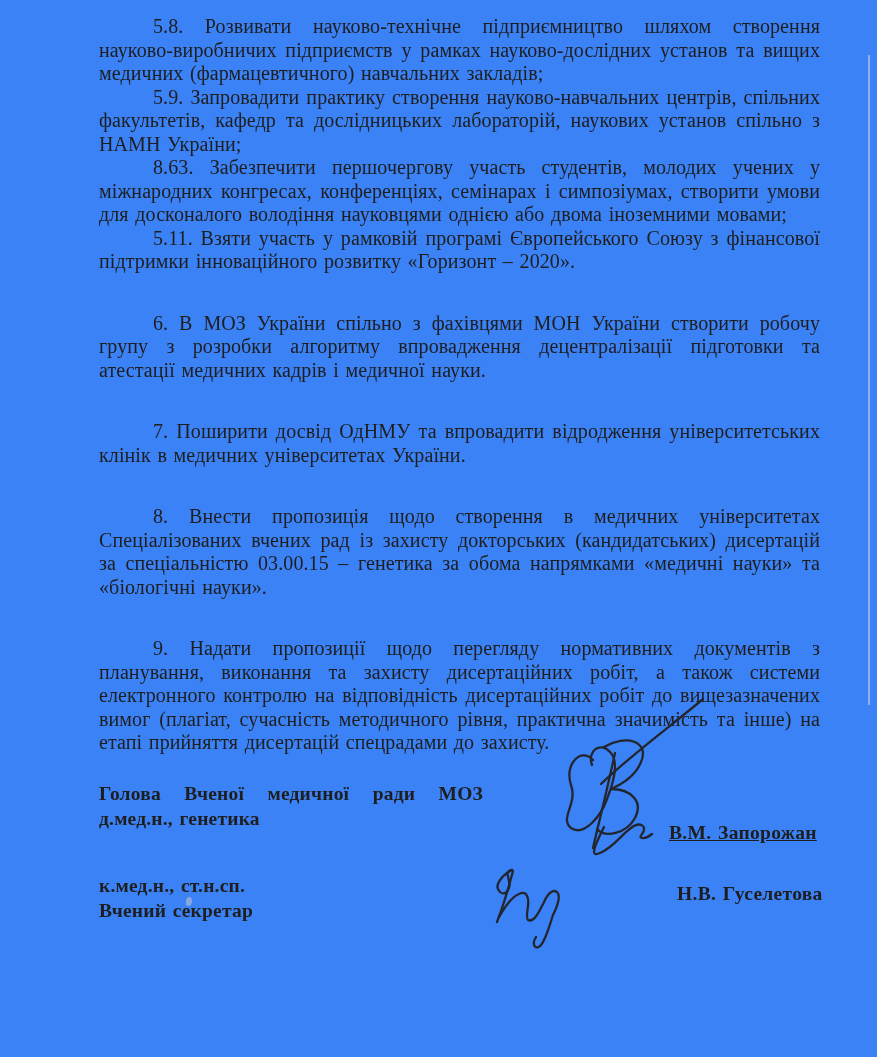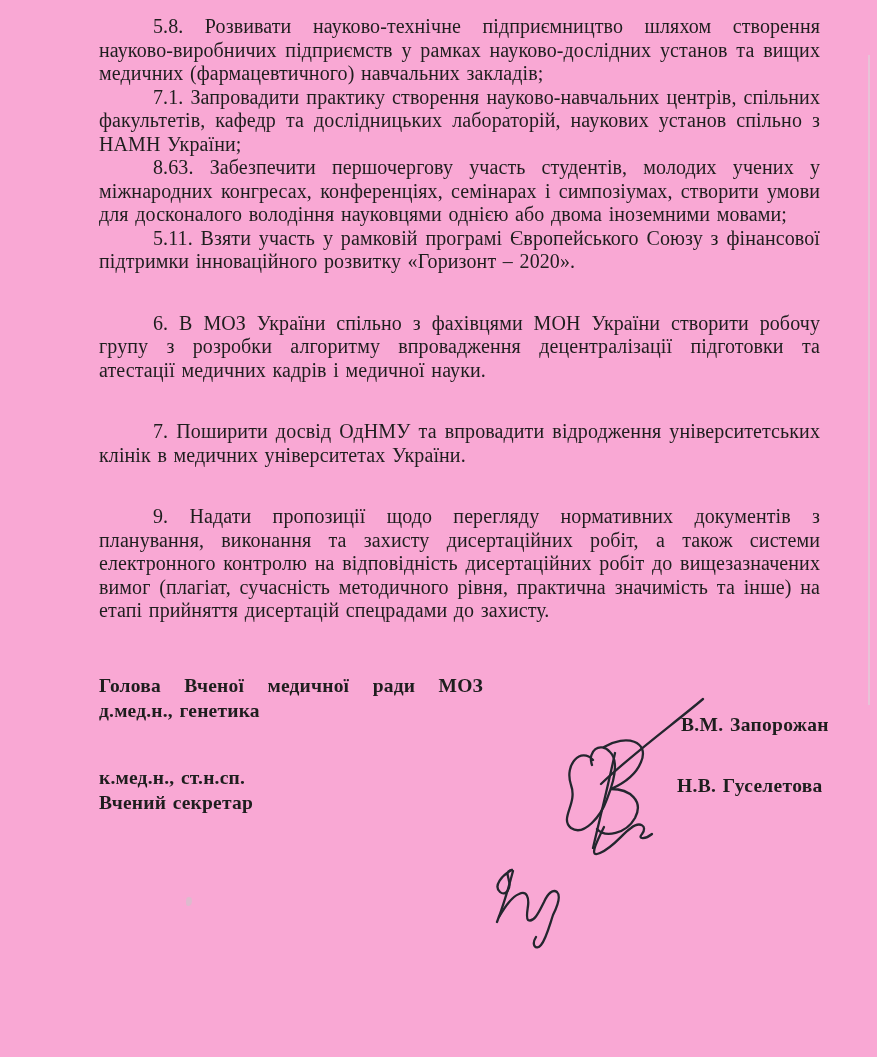--- a/index.html
+++ b/index.html
@@ -1,19 +1,19 @@
 <!DOCTYPE html>
 <html lang="uk"><head>
 <meta charset="utf-8">
 <style>
   html,body{margin:0;padding:0;background:#ffffff;}
   .page{
     position:relative;
     width:877px;height:1057px;
-    background:#f9a8d4;
+    background:#3b82f6;
     overflow:hidden;
     font-family:"Liberation Serif","DejaVu Serif",serif;
     color:#1e1e1e;
   }
   .content{
     position:absolute;
     top:15px;left:99px;right:57px;
     font-size:20px;
     line-height:23.5px;
     word-spacing:1.5px;
@@ -21,40 +21,40 @@
   }
   p.body-par{
     margin:0;
     text-indent:54px;
     text-align:justify;
   }
   p.sec{margin-top:38px;font-family:Liberation Serif, serif;}
   
   .signatures{
     position:relative;
-    margin-top:50px;
+    margin-top:26px;
     height:240px;
   }
   .sig-left{
     width:384px;
     font-weight:bold;
     font-size:19.5px;
     line-height:25px;
     letter-spacing:.2px;
   }
   .sig-left .jline{text-align:justify;text-align-last:justify;}
   .sig-left-2{position:absolute;top:92px;left:0;}
   .sig-name{
     position:absolute;
     font-weight:bold;
     font-size:19.5px;
     white-space:nowrap;
     letter-spacing:.3px;
   }
-  .sig-name-1{left:582px;top:40px;}
+  .sig-name-1{left:570px;top:40px;text-decoration:underline;}
   .sig-name-2{left:578px;top:101px;}
   
   .ink{
     position:absolute;inset:0;
     width:877px;height:1057px;
     pointer-events:none;
   }
   
   .scan-line{
     position:absolute;
@@ -71,26 +71,27 @@
   }
 </style>
 </head>
 <body>
 
 <div class="page">
 
   <div class="content">
 
     <p class="body-par">5.8. Розвивати науково-технічне підприємництво шляхом створення науково-виробничих підприємств у рамках науково-дослідних установ та вищих медичних (фармацевтичного) навчальних закладів;</p>
-    <p class="body-par">7.1. Запровадити практику створення науково-навчальних центрів, спільних факультетів, кафедр та дослідницьких лабораторій, наукових установ спільно з НАМН України;</p>
+    <p class="body-par">5.9. Запровадити практику створення науково-навчальних центрів, спільних факультетів, кафедр та дослідницьких лабораторій, наукових установ спільно з НАМН України;</p>
     <p class="body-par">8.63. Забезпечити першочергову участь студентів, молодих учених у міжнародних конгресах, конференціях, семінарах і симпозіумах, створити умови для досконалого володіння науковцями однією або двома іноземними мовами;</p>
     <p class="body-par">5.11. Взяти участь у рамковій програмі Європейського Союзу з фінансової підтримки інноваційного розвитку «Горизонт – 2020».</p>
 
     <p class="body-par sec">6. В МОЗ України спільно з фахівцями МОН України створити робочу групу з розробки алгоритму впровадження децентралізації підготовки та атестації медичних кадрів і медичної науки.</p>
     <p class="body-par sec">7. Поширити досвід ОдНМУ та впровадити відродження університетських клінік в медичних університетах України.</p>
+    <p class="body-par sec">8. Внести пропозиція щодо створення в медичних університетах Спеціалізованих вчених рад із захисту докторських (кандидатських) дисертацій за спеціальністю 03.00.15 – генетика за обома напрямками «медичні науки» та «біологічні науки».</p>
     <p class="body-par sec">9. Надати пропозиції щодо перегляду нормативних документів з планування, виконання та захисту дисертаційних робіт, а також системи електронного контролю на відповідність дисертаційних робіт до вищезазначених вимог (плагіат, сучасність методичного рівня, практична значимість та інше) на етапі прийняття дисертацій спецрадами до захисту.</p>
 
     <div class="signatures">
 
       <div class="sig-left">
         <div class="jline">Голова Вченої медичної ради МОЗ</div>
         <div>д.мед.н., генетика</div>
       </div>
 
       <div class="sig-left sig-left-2">

